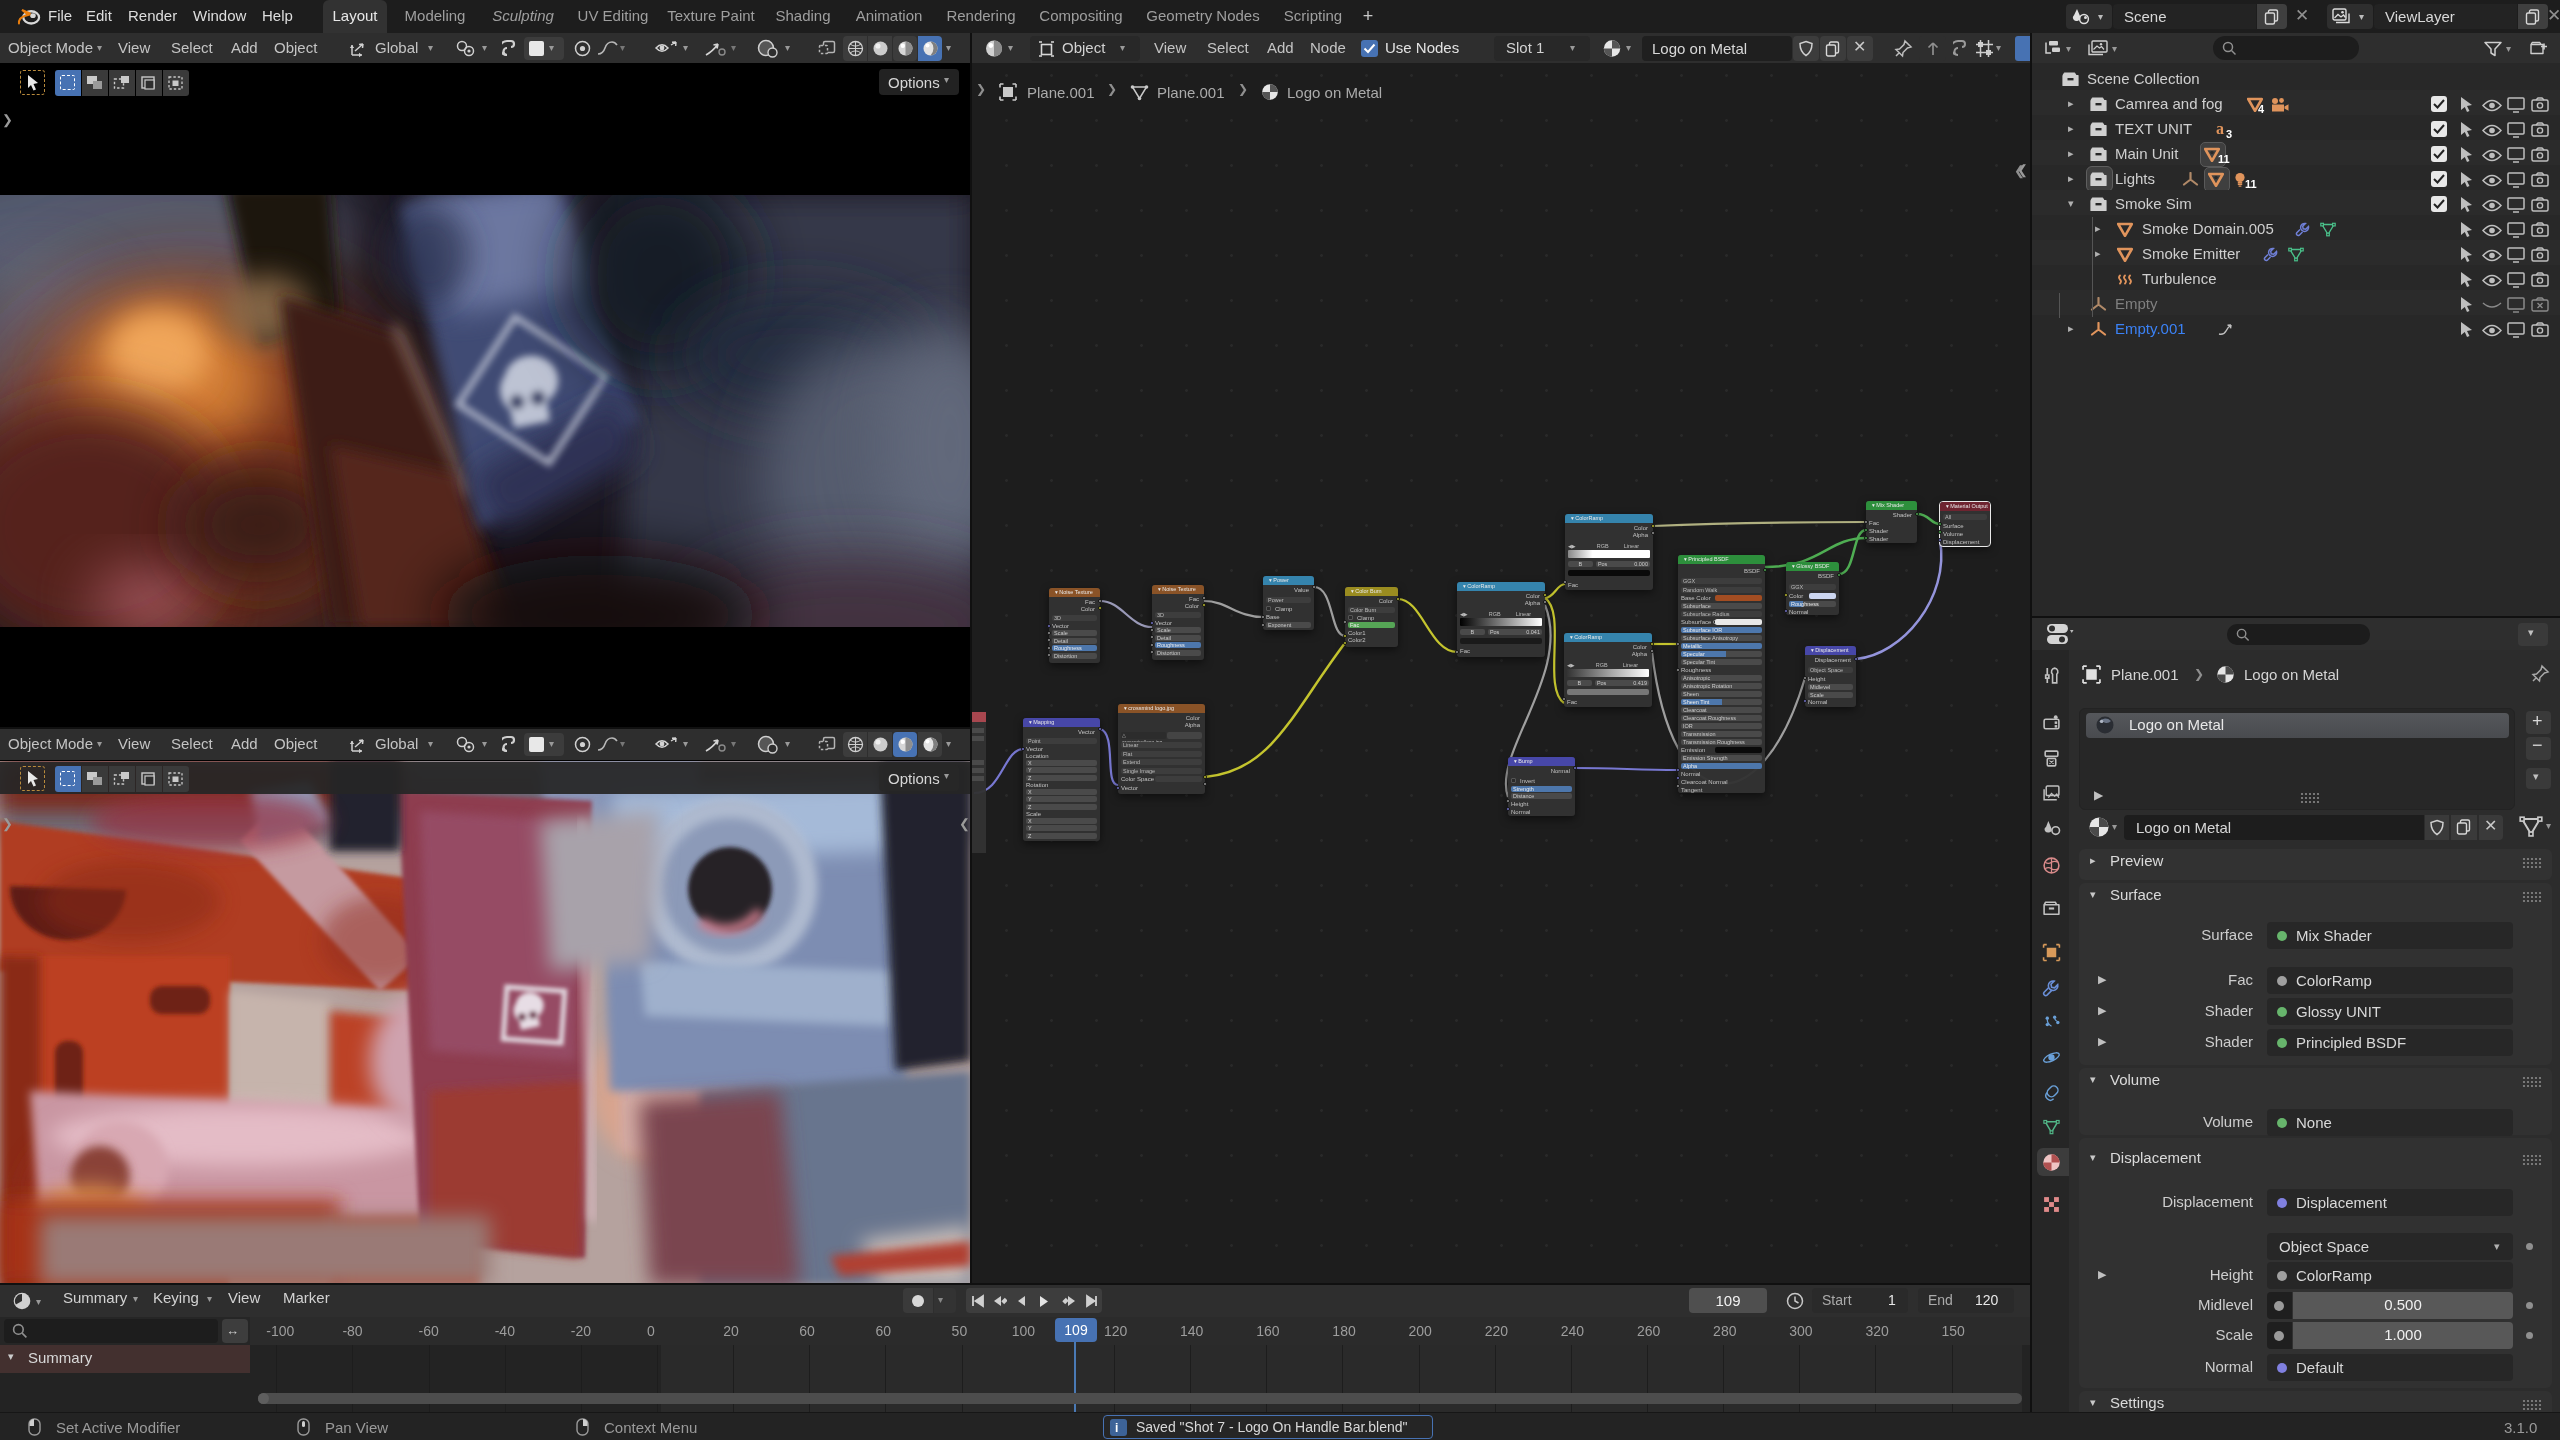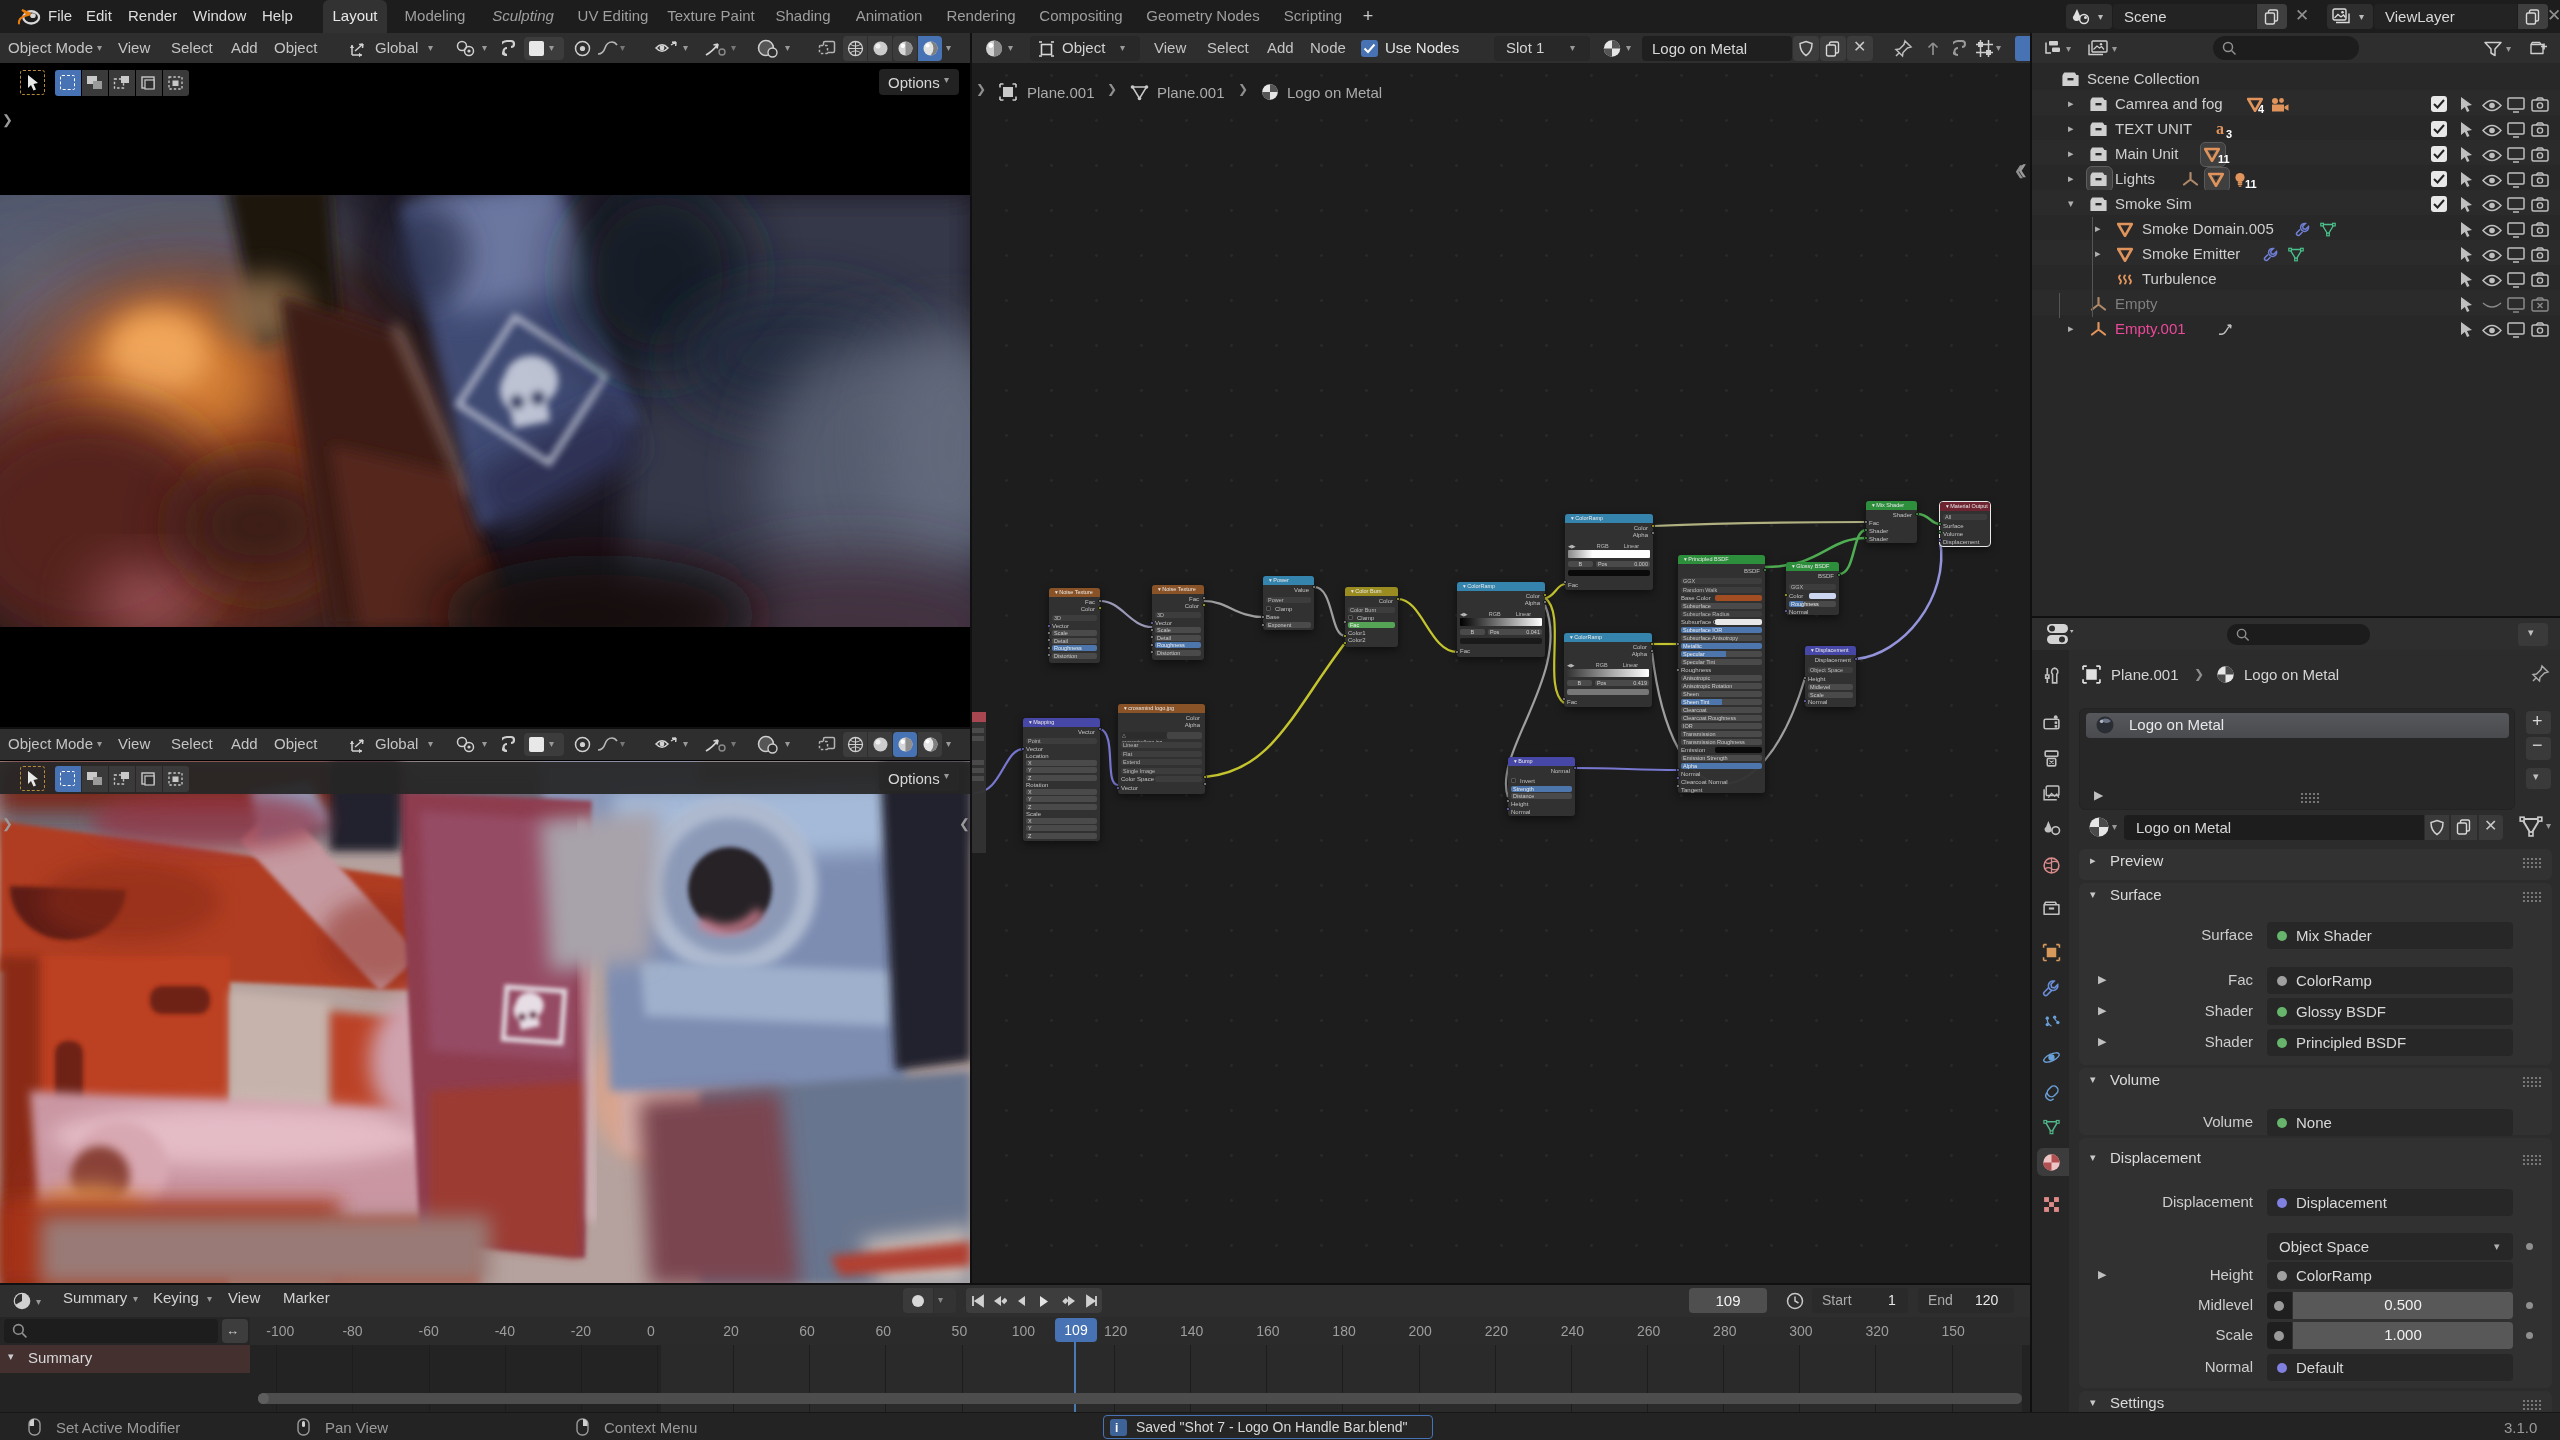--- a/index.html
+++ b/index.html
@@ -1095,21 +1095,21 @@
       </svg>
       <svg class="abs" style="top:264px;left:499px;" width="18" height="15" viewBox="0 0 18 15">
         <rect x="1" y="3" width="16" height="11" rx="1.5" fill="none" stroke="#8a8a8a" stroke-width="1.4"></rect>
         <path d="M5 3 l2-2 h4 l2 2" fill="none" stroke="#8a8a8a" stroke-width="1.4"></path>
         <path d="M6.5 6 l5 5 M11.5 6 l-5 5" stroke="#8a8a8a" stroke-width="1.4"></path>
       </svg>
       <span class="abs" style="top:289px;left:36px;color:#b0b0b0;font-size:11px;">▸</span>
       <span class="abs" style="top:289px;left:58px;"><svg width="17" height="15" viewBox="0 0 17 15">
           <path d="M8.5 7.5 V1 M8.5 7.5 L2 12.5 M8.5 7.5 L15 12.5" stroke="#e0945c" stroke-width="2.2" fill="none" stroke-linecap="round"></path>
         </svg></span>
-      <span class="abs" style="top:287px;left:83px;color:#ec4899;font-size:15px;">Empty.001</span>
+      <span class="abs" style="top:287px;left:83px;color:#3b82f6;font-size:15px;">Empty.001</span>
       <svg class="abs" style="top:288px;left:427px;" width="15" height="16" viewBox="0 0 15 16">
         <path d="M2 1 L13 9 L8 10 L10.5 15 L8 16 L5.8 11 L2 14 Z" fill="#bfbfbf"></path>
       </svg>
       <svg class="abs" style="top:291px;left:450px;" width="20" height="13" viewBox="0 0 20 13">
         <path d="M1 6.5 Q10 -3.5 19 6.5 Q10 16.5 1 6.5 Z" fill="none" stroke="#bfbfbf" stroke-width="1.5"></path>
         <circle cx="10" cy="6.5" r="2.8" fill="#bfbfbf"></circle>
       </svg>
       <svg class="abs" style="top:289px;left:475px;" width="18" height="16" viewBox="0 0 18 16">
         <rect x="1" y="1" width="16" height="11" rx="1" fill="none" stroke="#bfbfbf" stroke-width="1.5"></rect>
         <path d="M6 15 h6" stroke="#bfbfbf" stroke-width="1.5"></path>
@@ -1342,21 +1342,21 @@
         <span class="abs" style="top:44px;left:264px;color:#d8d8d8;font-size:15px;">Mix Shader</span>
     <span class="abs" style="top:90px;left:66px;color:#c0c0c0;font-size:11px;">▶</span>
         <div class="abs" style="top:88px;left:0;width:221px;text-align:right;color:#cdcdcd;font-size:15px;">Fac</div>
         <div class="abs" style="top:84px;left:235px;width:246px;height:27px;background:#272727;border-radius:4px;"></div>
         <div class="abs" style="top:93px;left:245px;width:10px;height:10px;border-radius:50%;background:#a0a0a0;"></div>
         <span class="abs" style="top:89px;left:264px;color:#d8d8d8;font-size:15px;">ColorRamp</span>
     <span class="abs" style="top:121px;left:66px;color:#c0c0c0;font-size:11px;">▶</span>
         <div class="abs" style="top:119px;left:0;width:221px;text-align:right;color:#cdcdcd;font-size:15px;">Shader</div>
         <div class="abs" style="top:115px;left:235px;width:246px;height:27px;background:#272727;border-radius:4px;"></div>
         <div class="abs" style="top:124px;left:245px;width:10px;height:10px;border-radius:50%;background:#67b56c;"></div>
-        <span class="abs" style="top:120px;left:264px;color:#d8d8d8;font-size:15px;">Glossy BSDF</span>
+        <span class="abs" style="top:120px;left:264px;color:#d8d8d8;font-size:15px;">Glossy UNIT</span>
     <span class="abs" style="top:152px;left:66px;color:#c0c0c0;font-size:11px;">▶</span>
         <div class="abs" style="top:150px;left:0;width:221px;text-align:right;color:#cdcdcd;font-size:15px;">Shader</div>
         <div class="abs" style="top:146px;left:235px;width:246px;height:27px;background:#272727;border-radius:4px;"></div>
         <div class="abs" style="top:155px;left:245px;width:10px;height:10px;border-radius:50%;background:#67b56c;"></div>
         <span class="abs" style="top:151px;left:264px;color:#d8d8d8;font-size:15px;">Principled BSDF</span>
   </div>
   <div class="abs" style="top:450px;left:47px;width:473px;height:67px;background:#313131;border-radius:6px;"></div>
   <div class="abs" id="volpanel" style="top:450px;left:0;width:528px;height:67px;">
     <span class="abs" style="top:5px;left:58px;color:#c8c8c8;font-size:11px;">▾</span>
   <span class="abs" style="top:3px;left:78px;color:#dadada;font-size:15px;">Volume</span>

